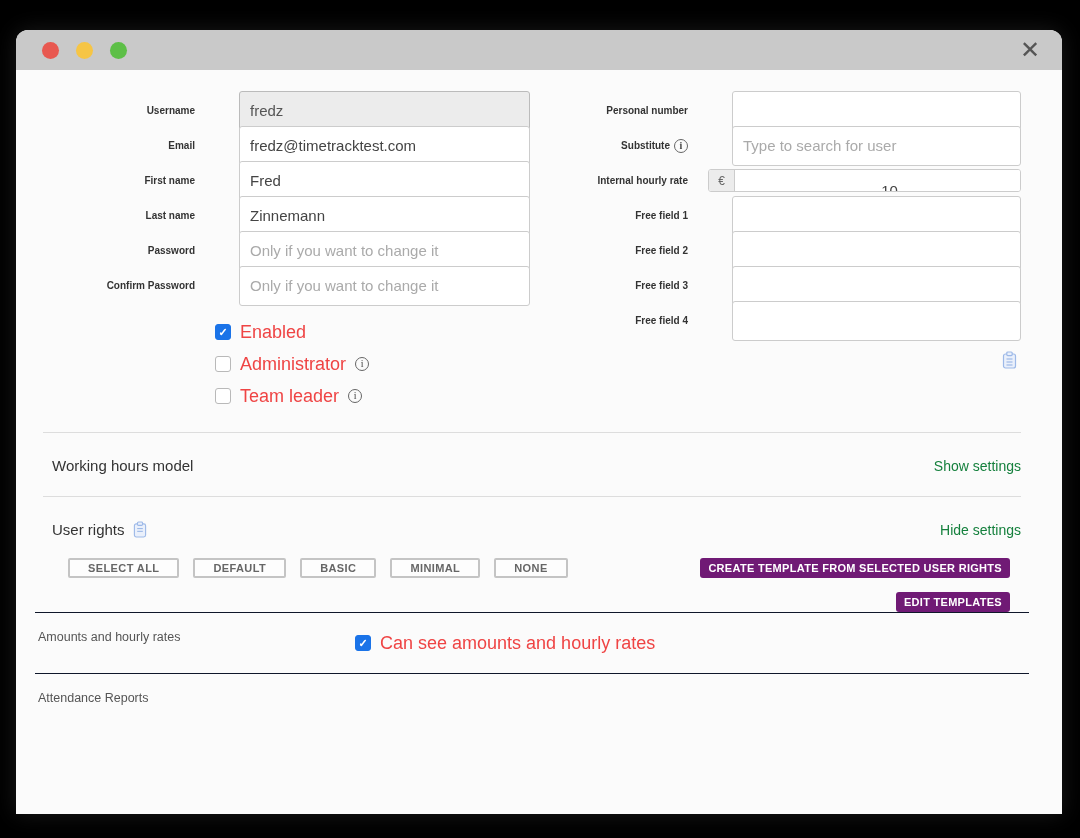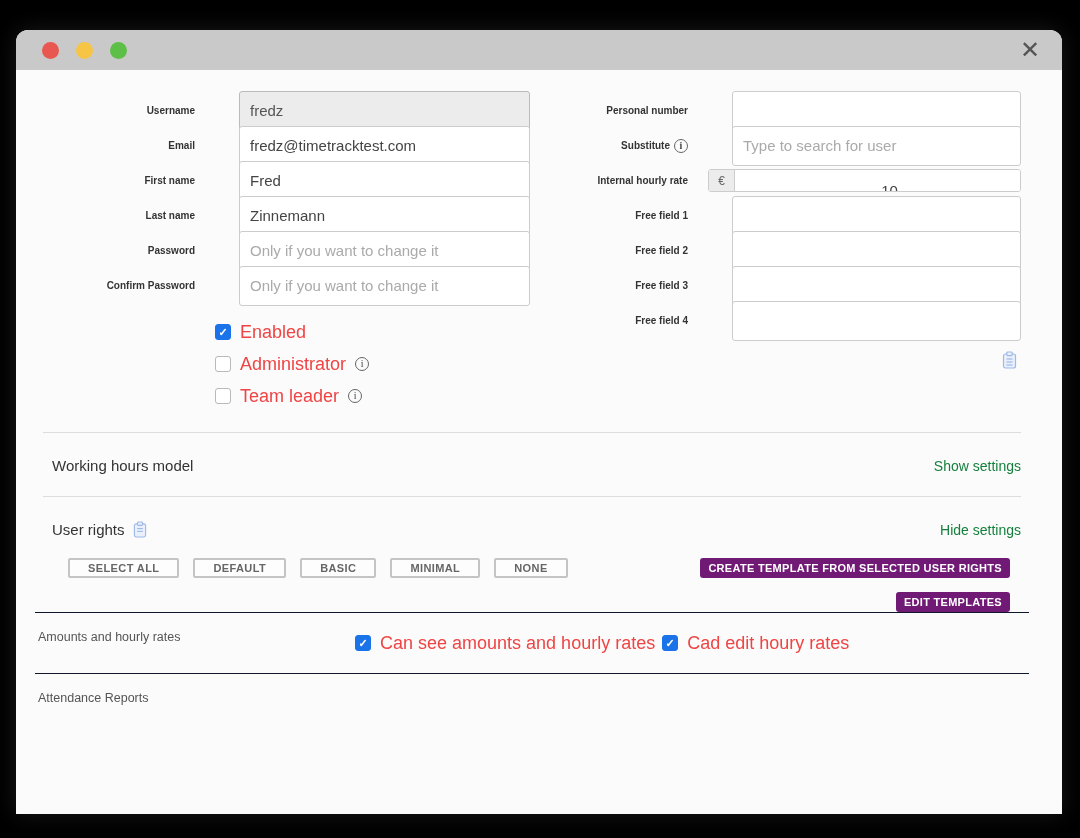--- a/index.html
+++ b/index.html
@@ -218,24 +218,20 @@
       </div>
     </div>
 
     <div class="rights-group">
       <span class="rights-title">Amounts and hourly rates</span>
       <div class="rights-items">
         <div class="cb-row">
           <span class="cb checked"></span>
           <span class="cb-label">Can see amounts and hourly rates</span>
         </div>
-        <div class="cb-row">
-          <span class="cb checked"></span>
-          <span class="cb-label">Cad edit houry rates</span>
-        </div>
       </div>
     </div>
 
     <div class="rights-group">
       <span class="rights-title">Attendance Reports</span>
     </div>
 
   </div>
 </div>
 

